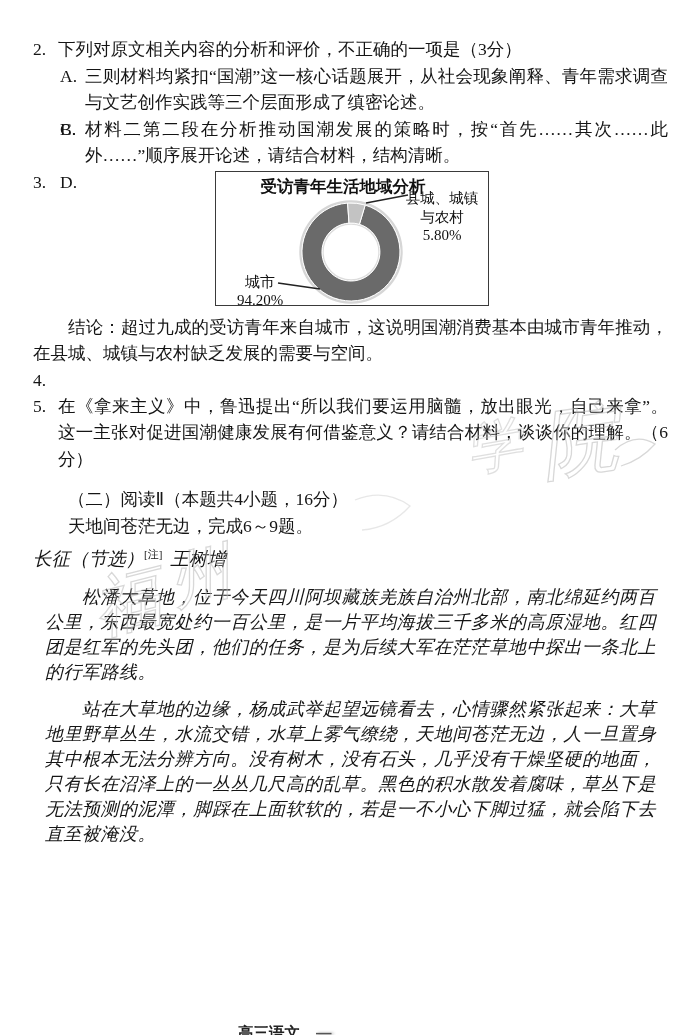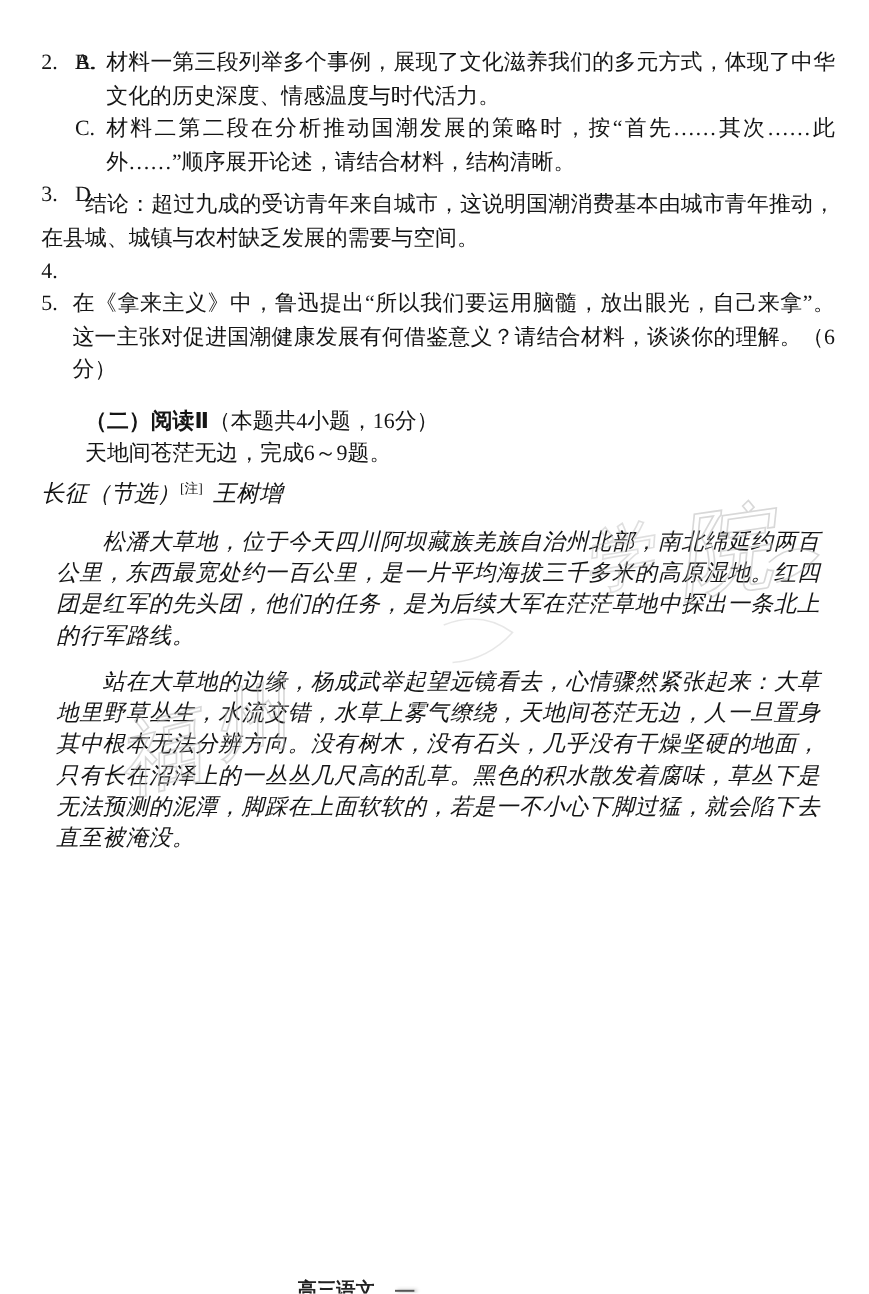--- a/index.html
+++ b/index.html
@@ -24,21 +24,21 @@
     margin:2px 0 0 182px;
     width:272px;height:133px;
     border:1.5px solid #3a3a3a;
     box-sizing:content-box;
     position:relative;
   }
   .chart-wrap svg{display:block;}
   .conclusion{margin-top:8px;text-indent:35px;text-align:justify;}
   .q5{margin-top:26px;}
   .sec2{margin-top:14px;margin-left:35px;}
-  .bold-hei{font-family:"Liberation Sans","DejaVu Sans",sans-serif;font-weight:bold;}
+  .bold-hei{font-family:"Liberation Sans","DejaVu Sans",sans-serif;font-weight:normal;}
   .passage-title-line{text-align:left;margin-top:2px;font-style:italic;font-size:18.5px;}
   .passage-note{font-size:11px;vertical-align:super;font-style:normal;}
   .passage p{
     margin:12px;text-indent:37px;text-align:justify;
     font-style:italic;font-size:18px;line-height:25px;letter-spacing:0.5px;
   }
   .author-gap{display:inline-block;width:8px;}
   .footer{
     position:absolute;left:238px;top:1020px;
     font-family:"Liberation Sans","DejaVu Sans",sans-serif;
@@ -51,42 +51,65 @@
     pointer-events:none;
   }
 </style>
 </head>
 <body>
 
 <div class="page">
 
   <div class="q">
     <span class="qnum">2.</span>
+    <span>下列对原文相关内容的分析和评价，不正确的一项是（3分）</span>
   </div>
   <div class="opts">
     <div class="opt">
       <span class="olabel">A.</span>
+      <span>三则材料均紧扣“国潮”这一核心话题展开，从社会现象阐释、青年需求调查与文艺创作实践等三个层面形成了缜密论述。</span>
     </div>
     <div class="opt">
       <span class="olabel">B.</span>
-      <span>材料一第三段列举多个事例，展现了文化滋养我们的多元方式，体现了中华文化的历史深度、情感温度与时代活力。</span>
     </div>
     <div class="opt">
       <span class="olabel">C.</span>
       <span>材料二第二段在分析推动国潮发展的策略时，按“首先……其次……此外……”顺序展开论述，请结合材料，结构清晰。</span>
     </div>
     <div class="opt">
       <span class="olabel">D.</span>
     </div>
   </div>
 
   <div class="q">
     <span class="qnum">3.</span>
   </div>
 
+  <div class="chart-wrap">
+    <svg width="272" height="133" viewBox="0 0 272 133">
+      <text x="127" y="20" text-anchor="middle" font-family="Liberation Sans, DejaVu Sans, sans-serif" font-weight="bold" font-size="16.5" fill="#111">受访青年生活地域分析</text>
+
+      <circle cx="135" cy="80" r="50.5" fill="none" stroke="#d6d6d6" stroke-width="2.4"></circle>
+      <circle cx="135" cy="80" r="28" fill="none" stroke="#dcdcdc" stroke-width="1.4"></circle>
+
+      <path d="M 149.2 33.1 A 49 49 0 1 1 131.6 31.1 L 133.0 51.1 A 29 29 0 1 0 143.4 52.3 Z" fill="#6a6a6a" stroke="#ffffff" stroke-width="1"></path>
+
+      <path d="M 131.6 31.1 A 49 49 0 0 1 149.2 33.1 L 143.4 52.3 A 29 29 0 0 0 133.0 51.1 Z" fill="#c3c3c3" stroke="#ffffff" stroke-width="1"></path>
+
+      <line x1="150" y1="31" x2="192" y2="23" stroke="#222" stroke-width="1.6"></line>
+      <line x1="62" y1="111" x2="104" y2="117" stroke="#222" stroke-width="1.6"></line>
+
+      <text x="226" y="31" text-anchor="middle" font-size="14.5" fill="#111">县城、城镇</text>
+      <text x="226" y="50" text-anchor="middle" font-size="14.5" fill="#111">与农村</text>
+      <text x="226" y="68" text-anchor="middle" font-size="15" fill="#111">5.80%</text>
+
+      <text x="44" y="115" text-anchor="middle" font-size="15" fill="#111">城市</text>
+      <text x="44" y="133" text-anchor="middle" font-size="15" fill="#111">94.20%</text>
+    </svg>
+  </div>
 
   <div class="conclusion">结论：超过九成的受访青年来自城市，这说明国潮消费基本由城市青年推动，在县城、城镇与农村缺乏发展的需要与空间。</div>
 
   <div class="q">
     <span class="qnum">4.</span>
   </div>
 
   <div class="q q5">
     <span class="qnum">5.</span>
     <span>在《拿来主义》中，鲁迅提出“所以我们要运用脑髓，放出眼光，自己来拿”。这一主张对促进国潮健康发展有何借鉴意义？请结合材料，谈谈你的理解。（6分）</span>

